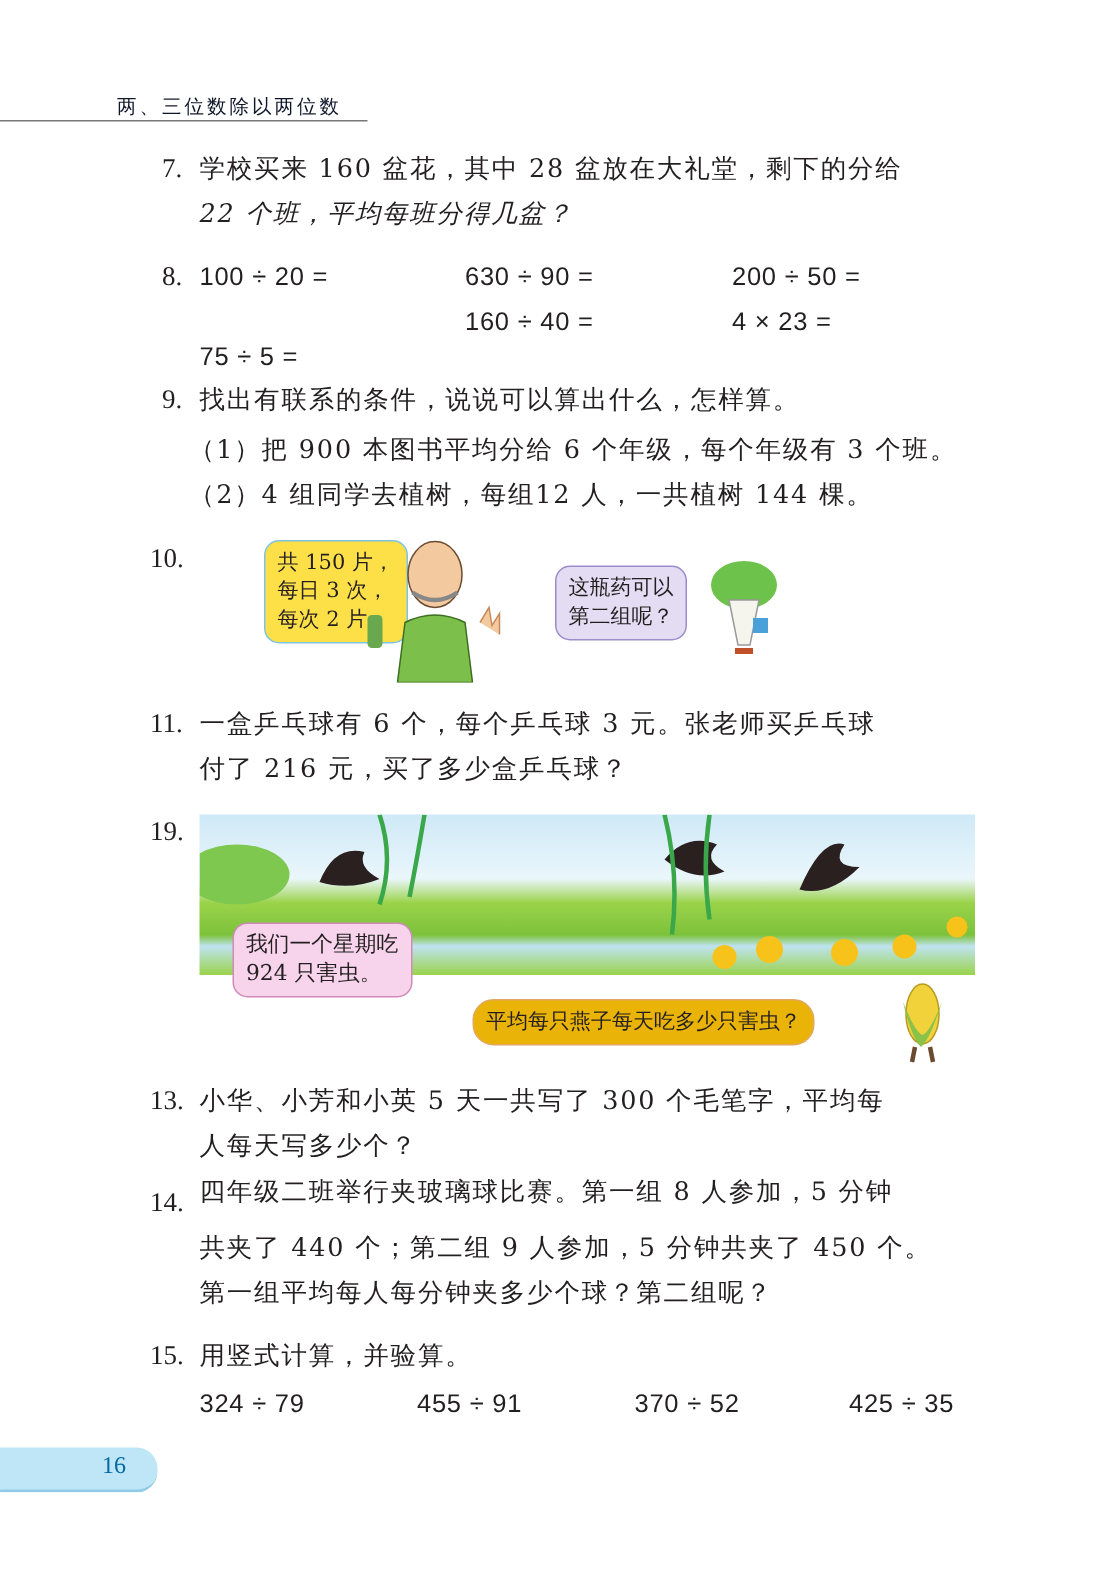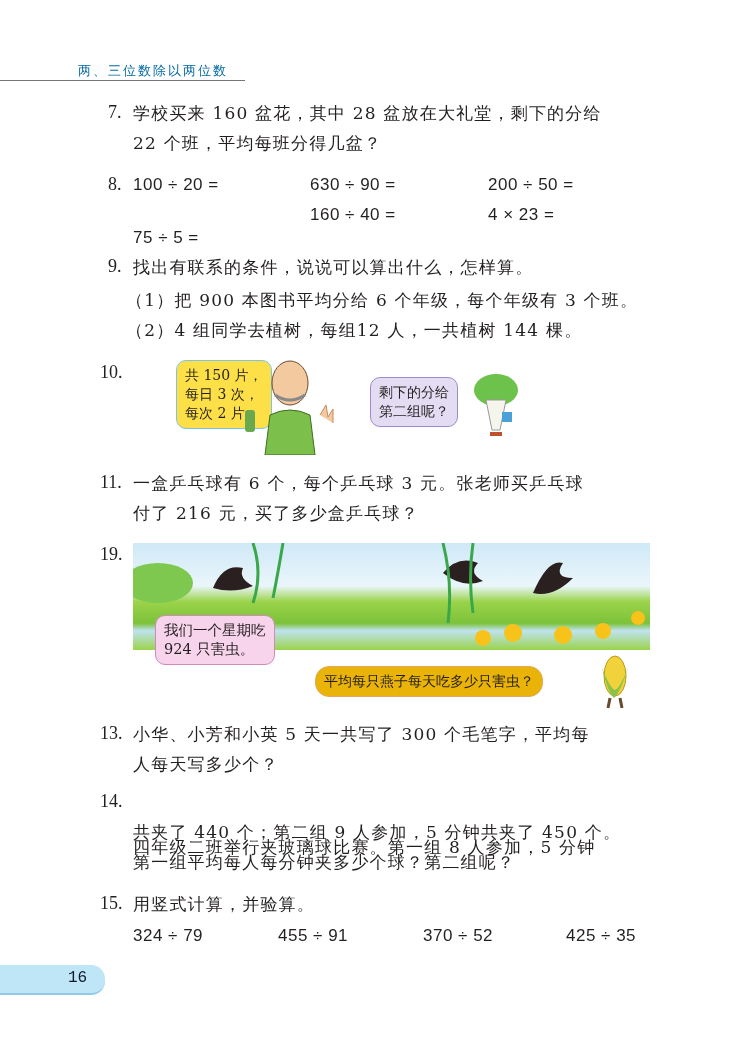--- a/index.html
+++ b/index.html
@@ -1,38 +1,38 @@
 <!DOCTYPE html>
 <html><head>
 <meta charset="utf-8">
 <style>
   html, body { margin:0; padding:0; }
   body { width:740px; height:1047px; background:#ffffff; position:relative; overflow:hidden;
          font-family:"DejaVu Serif", serif; color:#231f20; }
   .header-rule { position:absolute; left:0; top:80px; width:245px; height:1px; background:#777; }
-  .header-title { position:absolute; left:78px; top:62px; font-size:13px; letter-spacing:2px; color:#0369a1; }
+  .header-title { position:absolute; left:78px; top:62px; font-size:13px; letter-spacing:2px; color:#0f172a; }
   .q { position:absolute; font-size:17px; line-height:30px; letter-spacing:1.2px; }
   .qn { position:absolute; font-family:"Liberation Serif", serif; font-size:18px; }
   .eq { position:absolute; font-family:"Liberation Sans", sans-serif; font-size:17px; letter-spacing:0.5px; }
   .bubble { position:absolute; font-size:14px; line-height:19px; padding:5px 8px; border-radius:10px; }
   .scene { position:absolute; left:133px; top:543px; width:517px; height:107px; overflow:hidden;
            background:linear-gradient(to bottom,#cfe9f7 0%,#eaf6fb 40%,#9ad34a 55%,#7cc23a 75%,#bfe3f0 82%,#9ad34a 100%); }
   .page-tab { position:absolute; left:0; top:965px; width:105px; height:28px; background:#bfe6f6;
               border-radius:0 14px 14px 0; border-bottom:2px solid #8fcbe6; }
-  .page-num { position:absolute; left:68px; top:4px; font-family:Liberation Mono, monospace; font-size:16px; color:#0f172a; }
+  .page-num { position:absolute; left:68px; top:4px; font-family:Liberation Serif, serif; font-size:16px; color:#0369a1; }
 </style>
 </head>
 <body>
 
 <div class="header-title">两、三位数除以两位数</div>
 <div class="header-rule"></div>
 
 <div class="qn" style="left:108px;top:102px;">7.</div>
 <div class="q" style="left:133px;top:98px;">学校买来 160 盆花，其中 28 盆放在大礼堂，剩下的分给</div>
-<div class="q" style="left:133px;top:128px;">22 个班，平均每班分得几盆？</div>
+<div class="q" style="left:133px;top:128px;font-style:italic;">22 个班，平均每班分得几盆？</div>
 
 <div class="qn" style="left:108px;top:174px;">8.</div>
 <div class="eq" style="left:133px;top:175px;">100 ÷ 20 =</div>
 <div class="eq" style="left:310px;top:175px;">630 ÷ 90 =</div>
 <div class="eq" style="left:488px;top:175px;">200 ÷ 50 =</div>
 <div class="eq" style="left:133px;top:205px;margin-top:23px;">75 ÷ 5 =</div>
 <div class="eq" style="left:310px;top:205px;">160 ÷ 40 =</div>
 <div class="eq" style="left:488px;top:205px;">4 × 23 =</div>
 
 <div class="qn" style="left:108px;top:256px;">9.</div>
@@ -47,21 +47,21 @@
   <div>每次 2 片。</div>
 </div>
 <svg style="position:absolute;left:235px;top:355px;" width="115" height="100">
   <ellipse cx="55" cy="28" rx="18" ry="22" fill="#f3c9a0" stroke="#6b4a2e"></ellipse>
   <path d="M40 40 Q55 50 70 40" stroke="#888" stroke-width="3" fill="none"></path>
   <path d="M30 100 L35 60 Q55 50 75 60 L80 100 Z" fill="#7cbf4a" stroke="#3d6e22"></path>
   <rect x="10" y="55" width="10" height="22" rx="3" fill="#6aa84f"></rect>
   <path d="M85 60 l6 -10 l2 12 l5 -8 l0 14" stroke="#c98a5a" fill="#f3c9a0"></path>
 </svg>
 <div class="bubble" style="left:370px;top:377px;background:#e4dcf2;border:1px solid #9c8ccc;">
-  <div>剩下的分给</div>
+  <div>这瓶药可以</div>
   <div>第二组呢？</div>
 </div>
 <svg style="position:absolute;left:468px;top:370px;" width="55" height="70">
   <ellipse cx="28" cy="20" rx="22" ry="16" fill="#6cc24a"></ellipse>
   <path d="M18 30 L24 60 L32 60 L38 30 Z" fill="#f5f5ee" stroke="#999"></path>
   <rect x="34" y="42" width="10" height="10" fill="#4aa0d8"></rect>
   <rect x="22" y="62" width="12" height="4" fill="#c0502a"></rect>
 </svg>
 
 <div class="qn" style="left:100px;top:472px;">11.</div>
@@ -92,21 +92,21 @@
   <ellipse cx="25" cy="28" rx="11" ry="20" fill="#f2d23a" stroke="#b89a20"></ellipse>
   <path d="M12 20 Q18 45 24 50 Q30 45 38 20 Q30 40 25 42 Q20 40 12 20z" fill="#8bc34a"></path>
   <path d="M20 50 L18 60 M30 50 L32 60" stroke="#6b4a2e" stroke-width="3"></path>
 </svg>
 
 <div class="qn" style="left:100px;top:723px;">13.</div>
 <div class="q" style="left:133px;top:719px;">小华、小芳和小英 5 天一共写了 300 个毛笔字，平均每</div>
 <div class="q" style="left:133px;top:749px;">人每天写多少个？</div>
 
 <div class="qn" style="left:100px;top:791px;">14.</div>
-<div class="q" style="left:133px;top:832px;">四年级二班举行夹玻璃球比赛。第一组 8 人参加，5 分钟</div>
+<div class="q" style="left:133px;top:780px;">四年级二班举行夹玻璃球比赛。第一组 8 人参加，5 分钟</div>
 <div class="q" style="left:133px;top:817px;">共夹了 440 个；第二组 9 人参加，5 分钟共夹了 450 个。</div>
 <div class="q" style="left:133px;top:847px;">第一组平均每人每分钟夹多少个球？第二组呢？</div>
 
 <div class="qn" style="left:100px;top:893px;">15.</div>
 <div class="q" style="left:133px;top:889px;">用竖式计算，并验算。</div>
 <div class="eq" style="left:133px;top:926px;">324 ÷ 79</div>
 <div class="eq" style="left:278px;top:926px;">455 ÷ 91</div>
 <div class="eq" style="left:423px;top:926px;">370 ÷ 52</div>
 <div class="eq" style="left:566px;top:926px;">425 ÷ 35</div>
 

